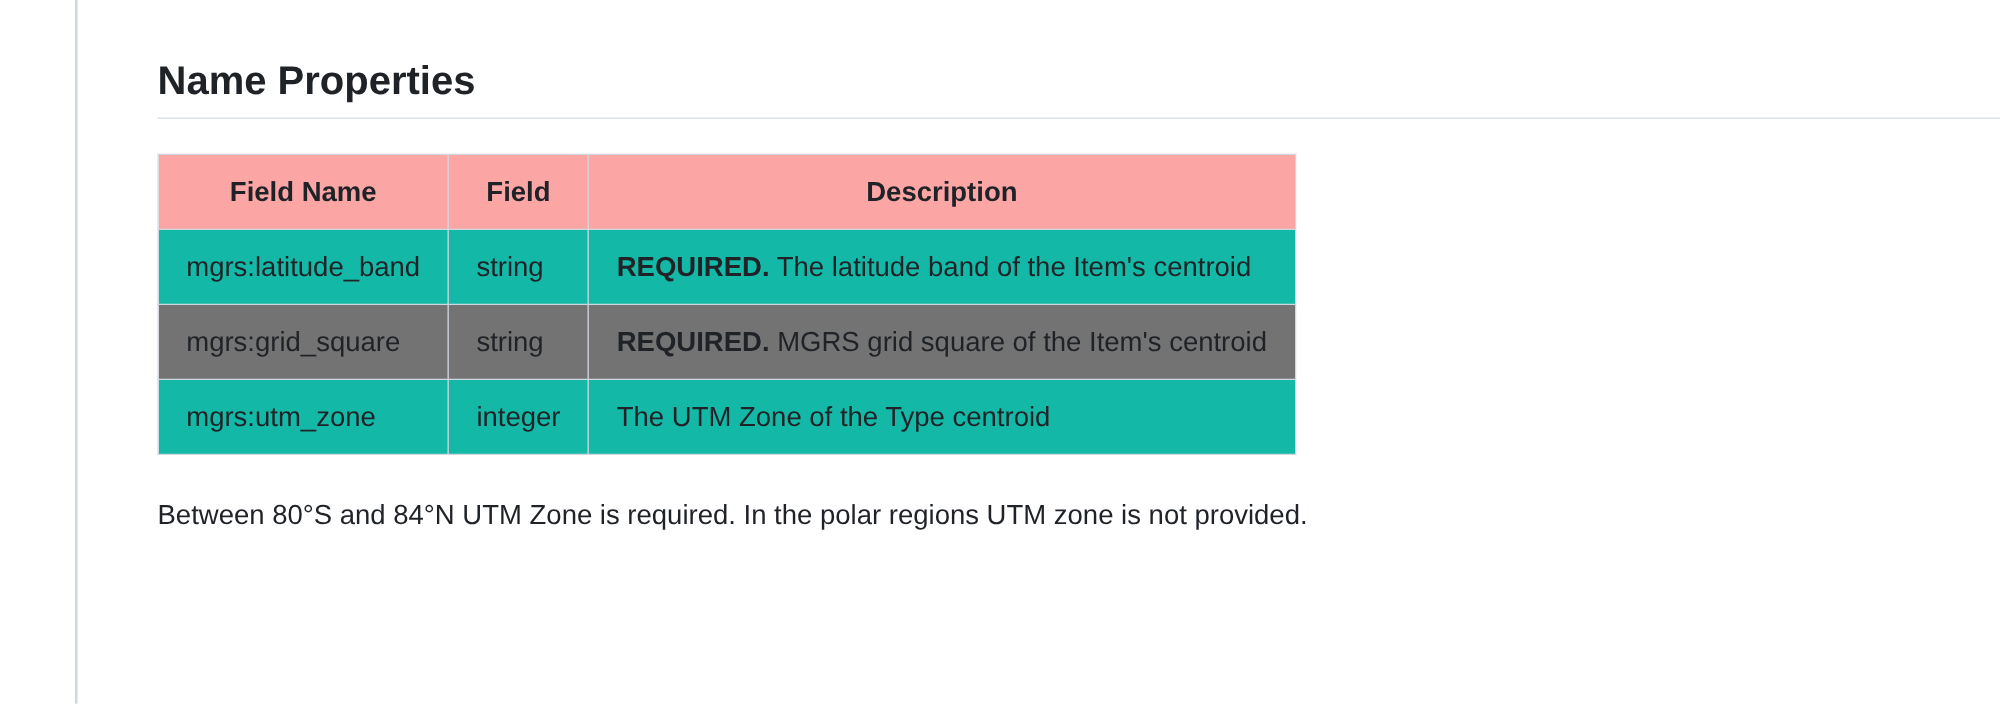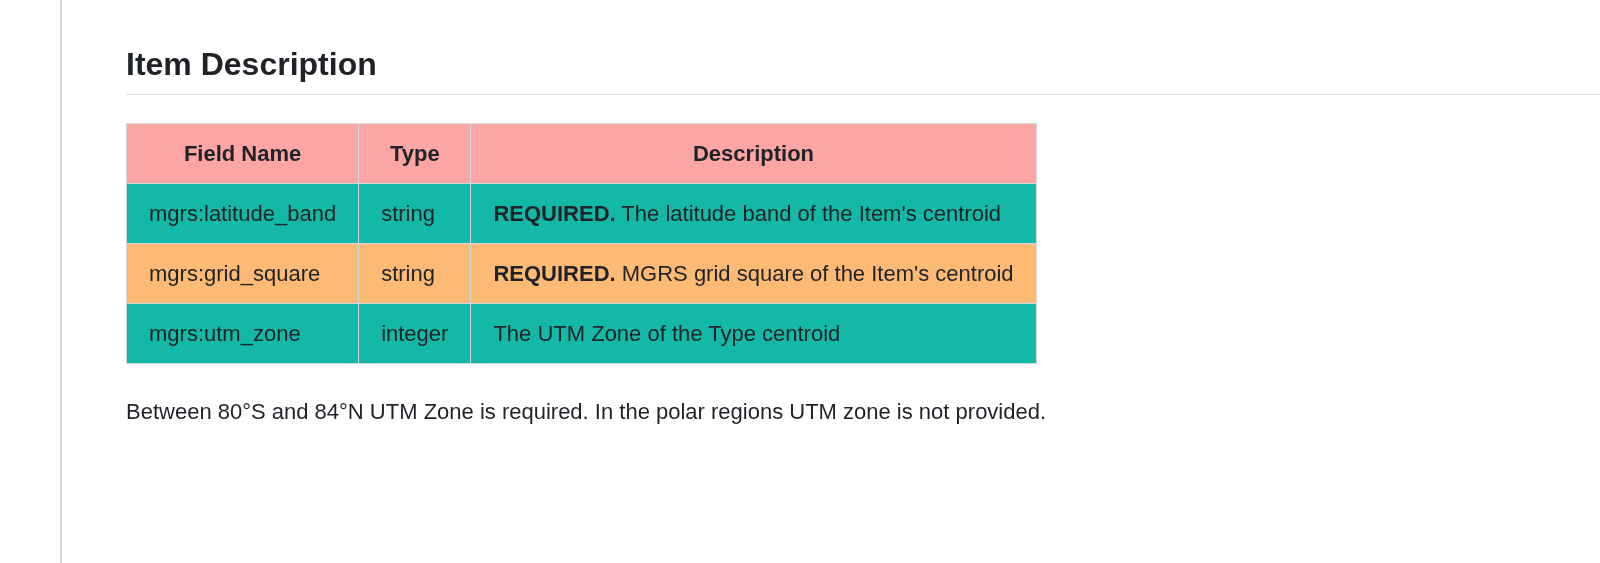--- a/index.html
+++ b/index.html
@@ -49,47 +49,47 @@
     .prop-table th {
       font-weight: 600;
       text-align: center;
       background: #fca5a5;
       color: #1f2328;
     }
     .prop-table tbody tr {
       background: #14b8a6;
     }
     .prop-table tbody tr:nth-child(2n) {
-      background: #fdba74;
+      background: #737373;
     }
     .prop-table td {
       text-align: left;
     }
     .prop-table td .req {
       font-weight: 700;
       text-align: center;
     }
     .note {
       font-size: 22px;
       line-height: 1.6;
       color: #1f2328;
     }
   </style>
 </head>
 <body>
 
 <div class="page">
 
-  <h2 class="section-heading">Item Description</h2>
+  <h2 class="section-heading">Name Properties</h2>
 
   <table class="prop-table">
     <thead>
       <tr>
         <th>Field Name</th>
-        <th>Type</th>
+        <th>Field</th>
         <th>Description</th>
       </tr>
     </thead>
     <tbody>
       <tr>
         <td>mgrs:latitude_band</td>
         <td>string</td>
         <td><span class="req">REQUIRED.</span><span> The latitude band of the Item's centroid</span></td>
       </tr>
       <tr>

